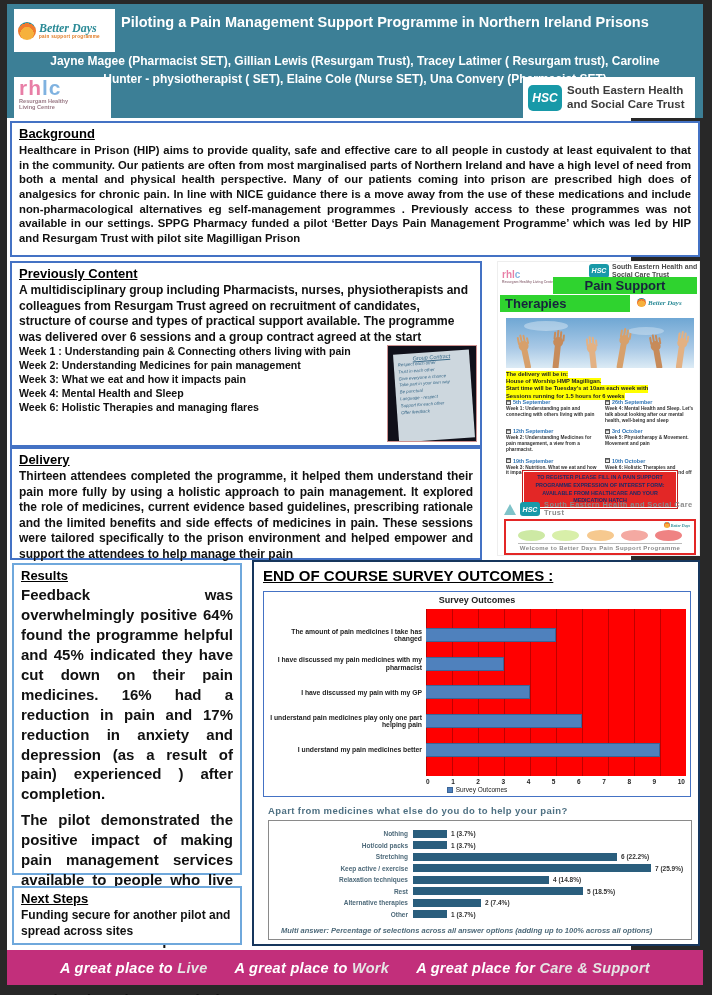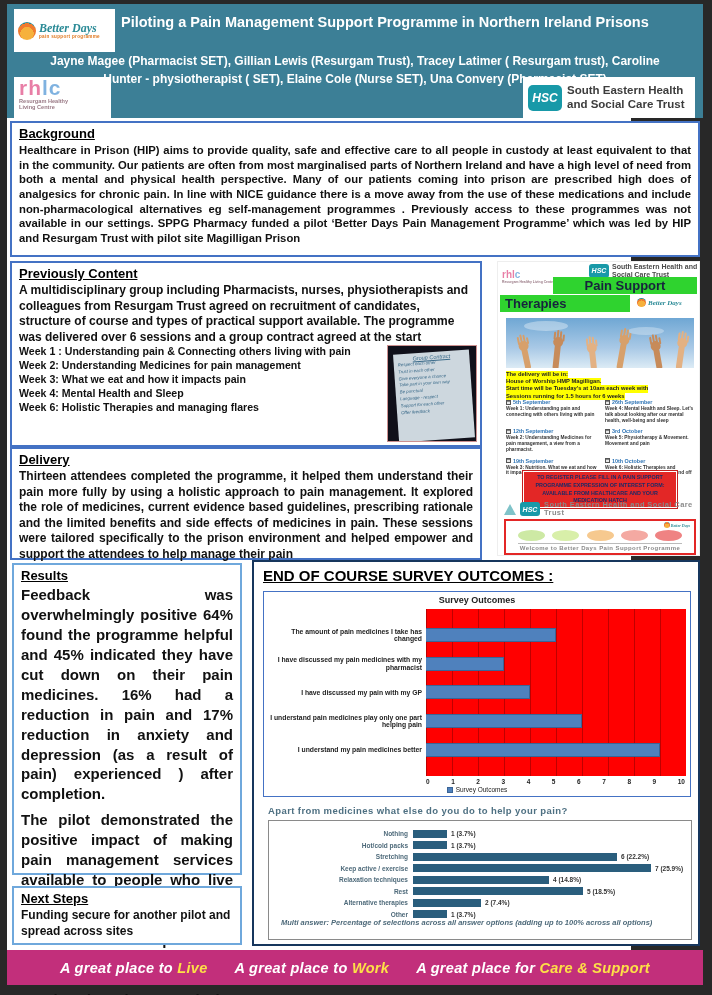--- a/index.html
+++ b/index.html
@@ -68,21 +68,21 @@
   .c1-swatch { width:6px; height:6px; background:#4F81BD; border:1px solid #3a6496; }
 
   .c2-title { position:absolute; left:14px; top:243px; font-size:9.5px; font-weight:bold; color:#4e7082; letter-spacing:.4px; }
   .c2 { position:absolute; left:14px; top:258px; width:424px; height:120px; border:1px solid #8a8a8a; background:#fff; }
   .c2-rows { position:absolute; left:4px; top:7px; right:6px; }
   .c2-row { display:flex; align-items:center; height:11.5px; }
   .c2-lab { width:140px; text-align:right; font-size:6.5px; font-weight:bold; color:#4e6a7a; padding-right:5px; }
   .c2-track { flex:1; display:flex; align-items:center; }
   .c2-bar { height:8px; background:#2A5E7D; }
   .c2-val { font-size:6.5px; font-weight:bold; color:#333; margin-left:4px; white-space:nowrap; }
-  .c2-note { position:absolute; left:12px; right:12px; bottom:12px; font-size:7.5px; font-style:italic; font-weight:bold; color:#4e6a7a; line-height:1.25; }
+  .c2-note { position:absolute; left:12px; right:12px; bottom:4px; font-size:7.5px; font-style:italic; font-weight:bold; color:#4e6a7a; line-height:1.25; }
 
   
   .flyer { position:absolute; left:490px; top:143px; width:203px; height:295px; background:#fff; border:1px solid #eee; }
   .fl-hsc { position:absolute; top:1px; right:0; width:110px; display:flex; align-items:center; gap:3px; }
   .fl-hsc-badge { width:20px; height:14px; background:#1899A8; border-radius:3px; color:#fff; font-size:7px; font-weight:bold; font-style:italic; display:flex; align-items:center; justify-content:center; flex:0 0 auto; }
   .fl-hsc-name { font-size:7px; font-weight:bold; color:#4a4a4a; line-height:1.1; }
   .fl-rhlc { position:absolute; left:4px; top:8px; }
   .fl-rhlc-letters { font-size:10px; font-weight:bold;
     background:linear-gradient(90deg,#e87ea6 0 25%,#7fb2e0 25% 50%,#e87ea6 50% 75%,#f0b45c 75% 100%);
     -webkit-background-clip:text; background-clip:text; color:transparent; line-height:1; }
@@ -108,21 +108,21 @@
   .fl-bd2 .bd-sun { width:6px; height:6px; }
   .fl-bd2 .fl-bd-name { font-size:4px; }
   .fl-smilies { position:absolute; left:12px; right:12px; top:9px; display:flex; justify-content:space-between; border-bottom:1px solid #bbb; padding-bottom:2px; }
   .fl-smiley { width:27px; height:11px; border-radius:50%; }
   .s1{background:#cde9a4;} .s2{background:#d8efa9;} .s3{background:#f6c98f;} .s4{background:#f4a9a2;} .s5{background:#ef8383;}
   .fl-welcome-cap { position:absolute; left:0; right:0; bottom:2px; text-align:center; font-size:6px; color:#8a8a8a; letter-spacing:.4px; font-weight:bold; }
 
   
   .footer { position:absolute; left:7px; top:950px; width:696px; height:35px; background:#C22F7B; display:flex; align-items:center; justify-content:space-evenly; padding:0 26px; }
   .f-item { font-size:14.5px; font-style:italic; font-weight:bold; color:#fff; letter-spacing:.3px; }
-  .f-accent { color:#fde047;margin-top:14px; }
+  .f-accent { color:#e5e5e5;margin-top:14px; }
 </style>
 </head>
 <body>
 
 <div id="poster">
 
   <div class="header">
     <div class="logo-bd">
       <div class="bd-sun"></div>
       <div>

